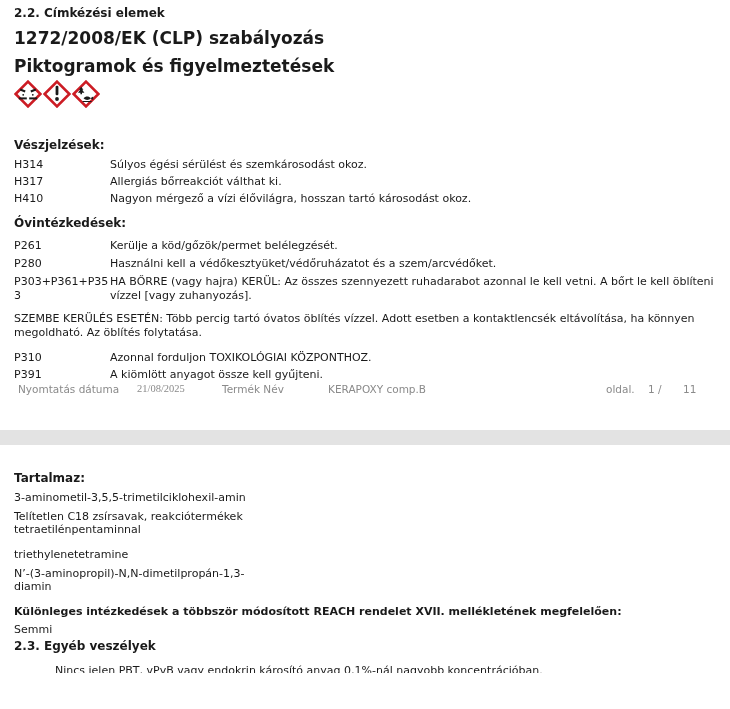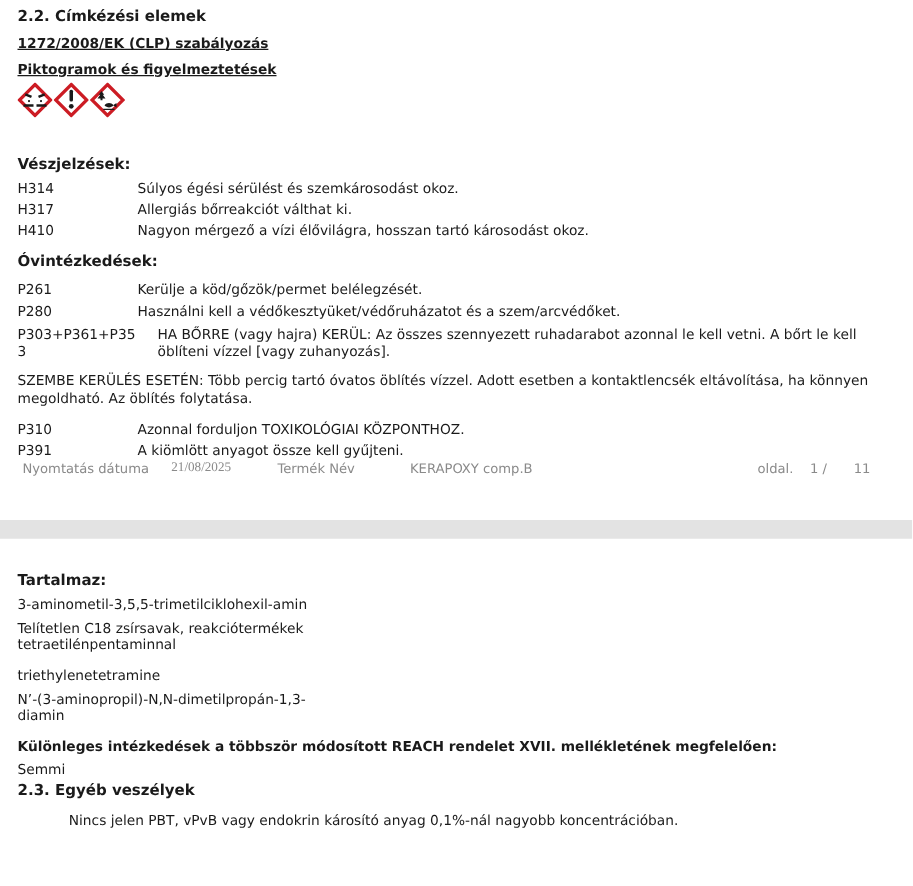--- a/index.html
+++ b/index.html
@@ -6,31 +6,31 @@
   .doc{
     position:relative;
     width:730px;height:673px;
     background:#ffffff;
     font-family:"DejaVu Sans","Liberation Sans",sans-serif;
     font-size:11px;color:#1a1a1a;
     overflow:hidden;
   }
   .content{padding:6px 14px 0 14px;}
   .t-sec{font-weight:bold;font-size:12px;}
-  .t-bold{font-weight:bold;font-size:11px;text-decoration:underline;}
+  .t-bold{font-weight:bold;font-size:17px;}
   .regulation{margin-top:8px;}
   .picto-heading{margin-top:8px;}
   .picto-row{margin-top:4px;display:flex;align-items:center;}
   .picto{width:28px;height:28px;margin-right:1px;display:block;}
   .signal-word{margin-top:1px;color:#333333;}
   .hz-heading{margin-top:30px;font-weight:bold;font-size:12px;}
   .stmt-table{margin-top:4px;}
   .stmt-row{display:flex;align-items:flex-start;line-height:17px;}
   .stmt-row.tall{line-height:18px;}
-  .stmt-row.multi{line-height:14px;margin-top:2px;margin-bottom:9px;gap:16px;}
+  .stmt-row.multi{line-height:14px;margin-top:2px;margin-bottom:9px;}
   .stmt-code{width:96px;flex:0 0 96px;word-break:break-all;}
   .stmt-text{flex:1;}
   .footer{
     position:relative;height:14px;
     color:#8a8a8a;font-size:10.5px;
   }
   .footer span{position:absolute;top:0;white-space:nowrap;}
   .f-date-label{left:4px;}
   .f-date{left:123px;font-family:Liberation Serif, serif;}
   .f-prod-label{left:208px;}

